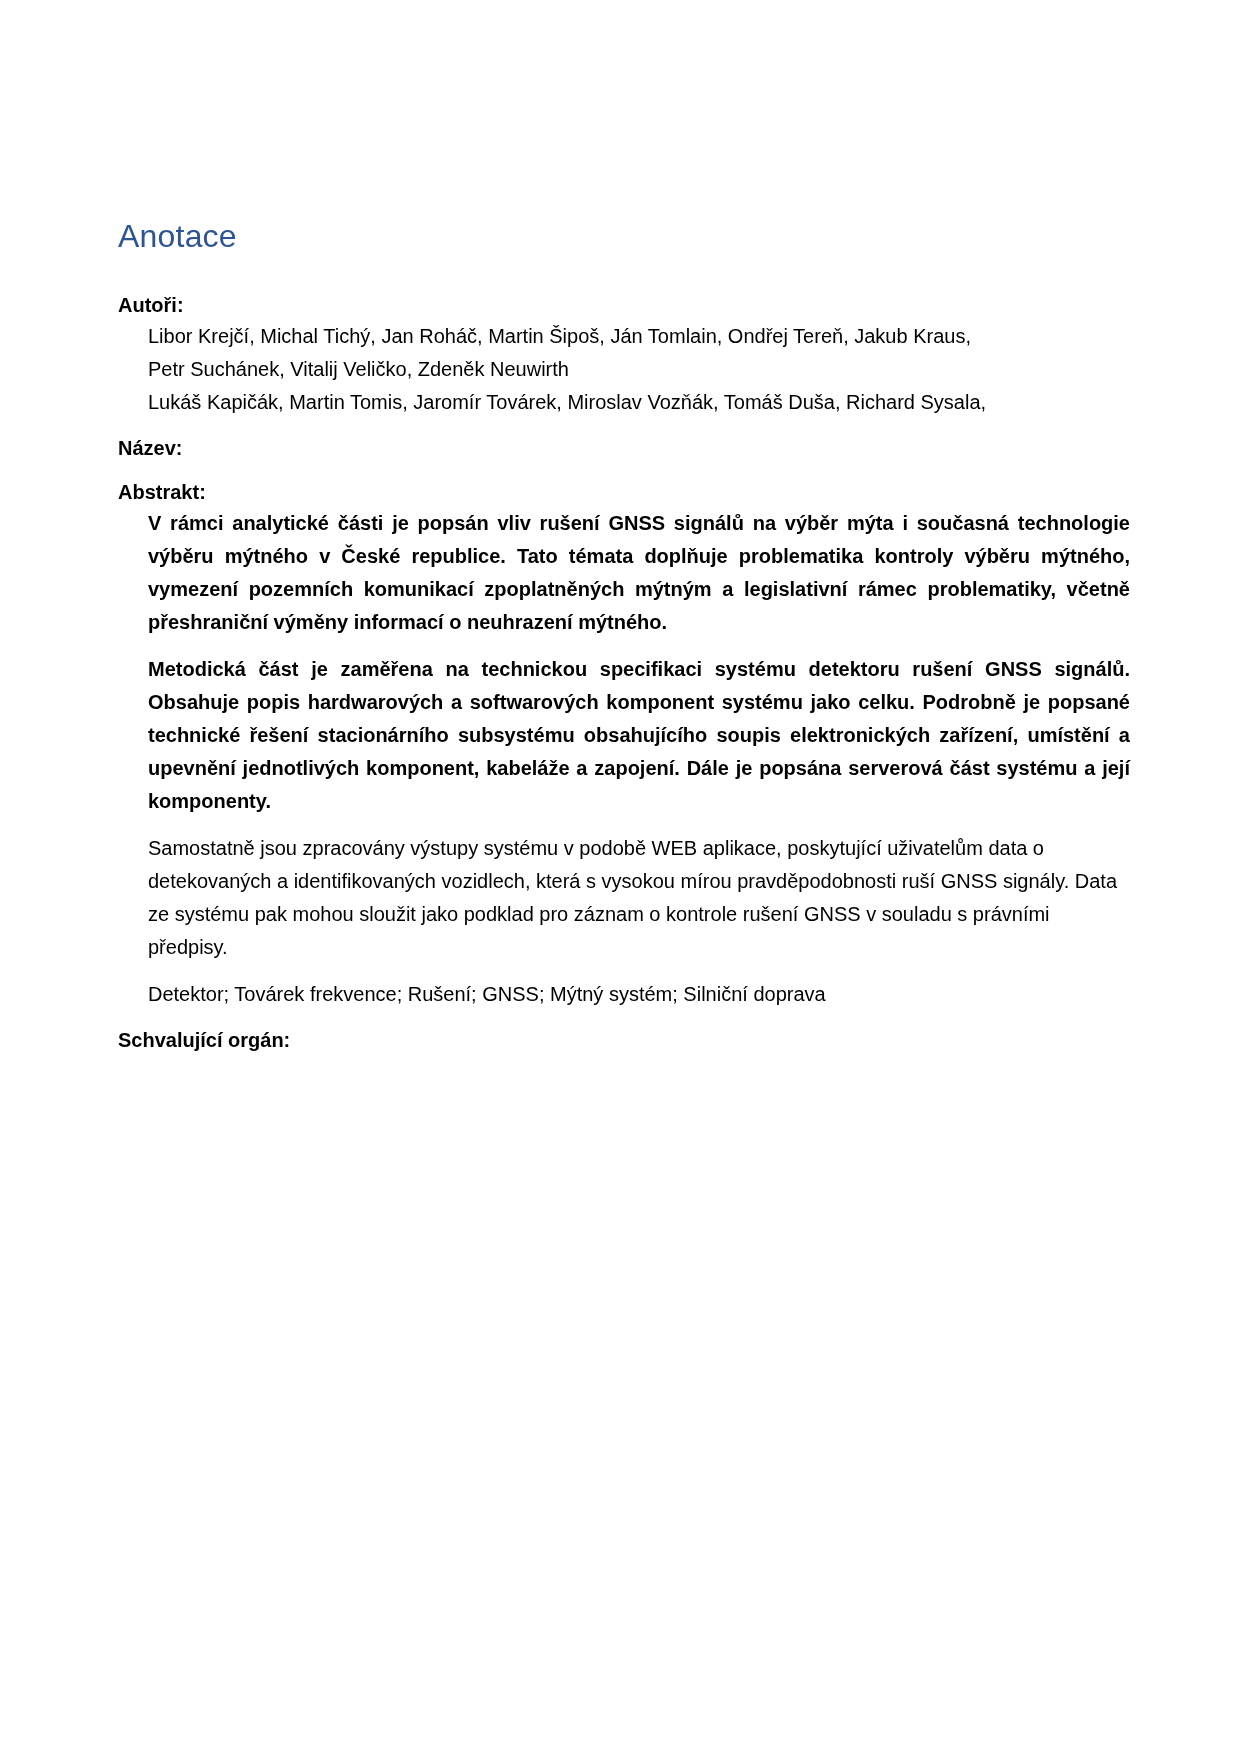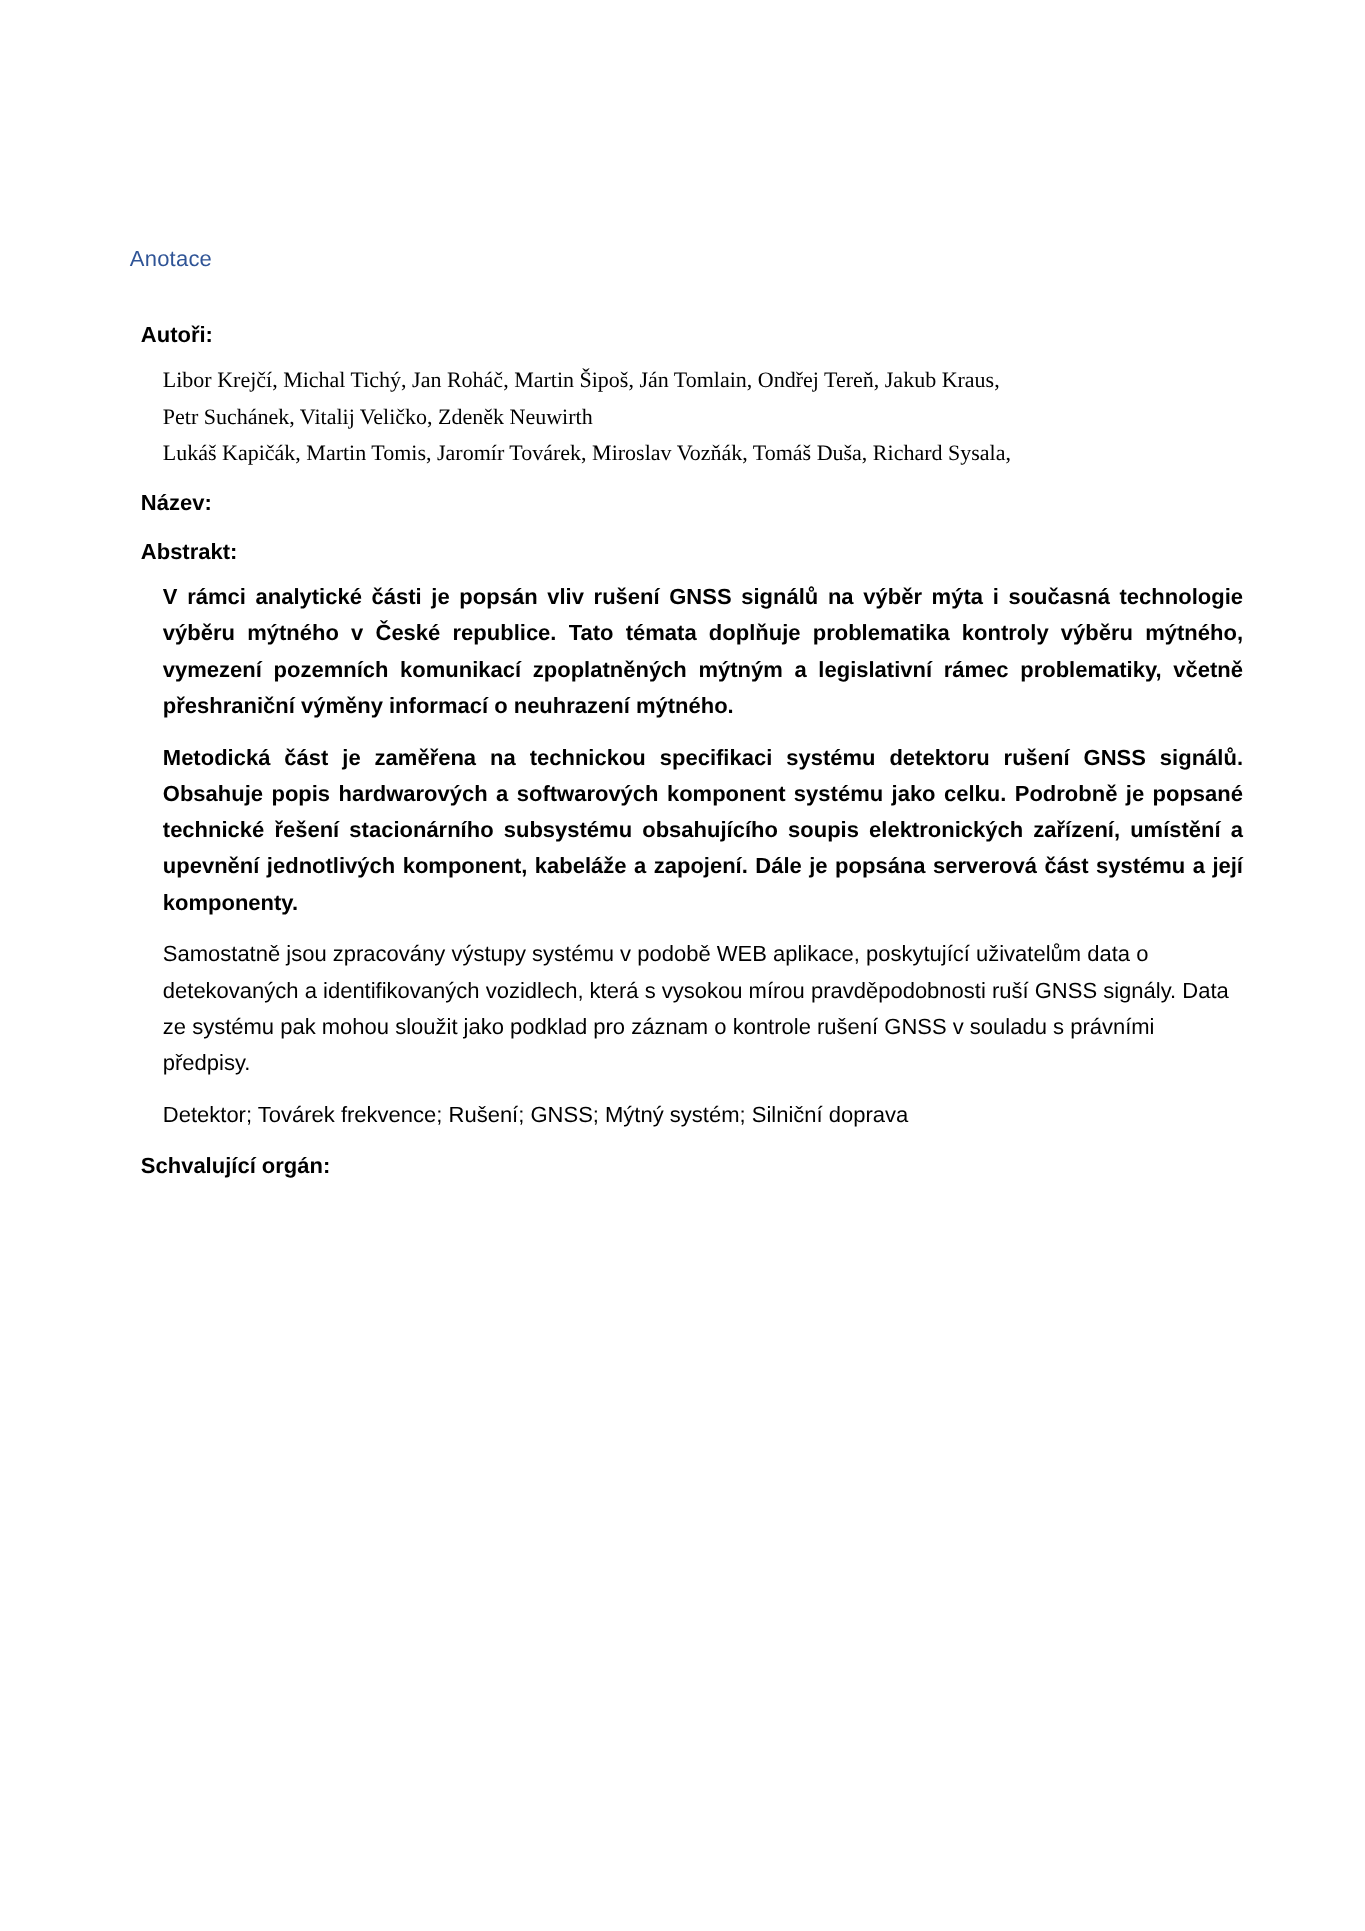--- a/index.html
+++ b/index.html
@@ -15,55 +15,54 @@
       color: #000000;
       overflow: hidden;
     }
     .page {
       position: absolute;
       left: 118px;
       top: 216px;
       width: 1012px;
     }
     .doc-title {
-      font-size: 20px;
+      font-size: 32px;
       color: #2F5496;
       font-weight: normal;
       margin: 0 0 34px 0;
       letter-spacing: 0.2px;
       line-height: 40px;
     }
     .section {
       margin-bottom: 14px;
     }
     .section-label {
       font-weight: bold;
       font-size: 20px;
       line-height: 30px;
-      margin: 10px;
+      margin: 0;
     }
     .section-value {
       font-size: 20px;
       line-height: 33px;
       margin: 0 0 0 30px;
       width: 982px;
     }
     .abstract-para {
       font-size: 20px;
       line-height: 33px;
       margin: 0 0 14px 30px;
       width: 982px;
     }
     .justify {
       text-align: justify;
       font-weight: bold;
     }
     .author-line {
       display: block;
-      font-family: Liberation Serif, serif;
     }
   </style>
 </head>
 <body>
 
 <div class="page">
   <h1 class="doc-title">Anotace</h1>
 
   <div class="section">
     <p class="section-label">Autoři:</p>

